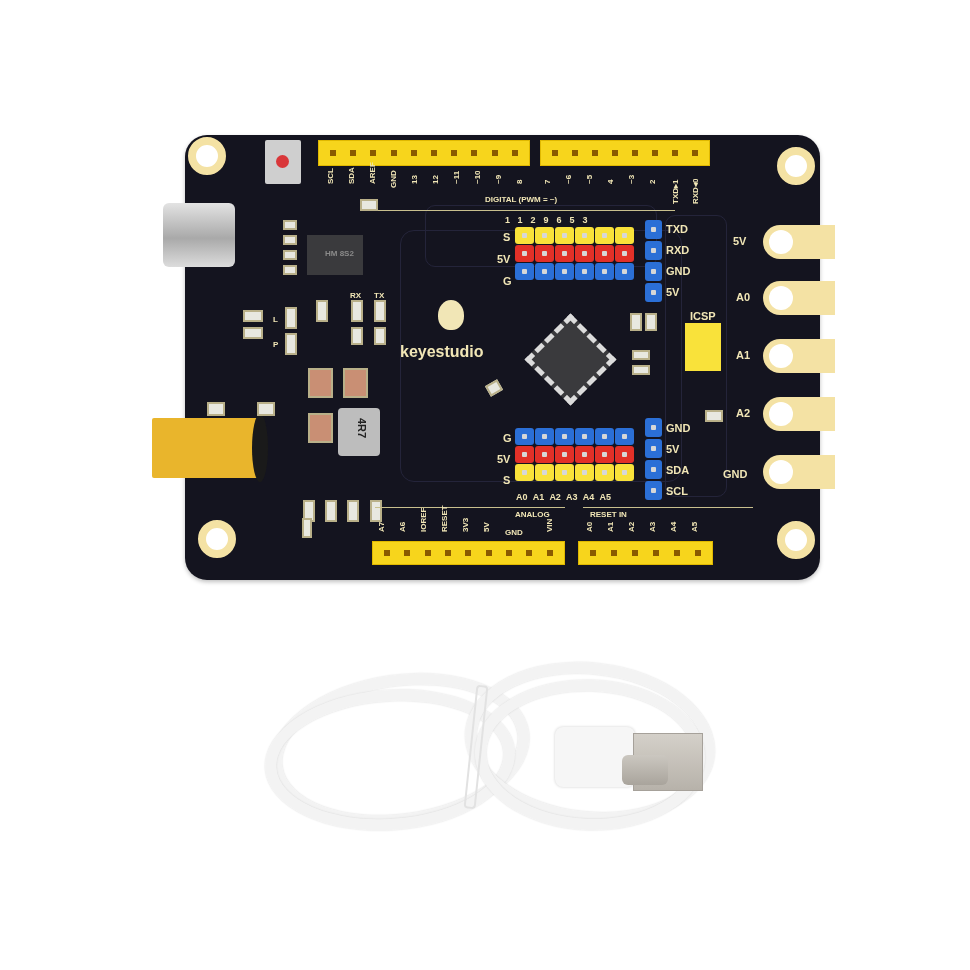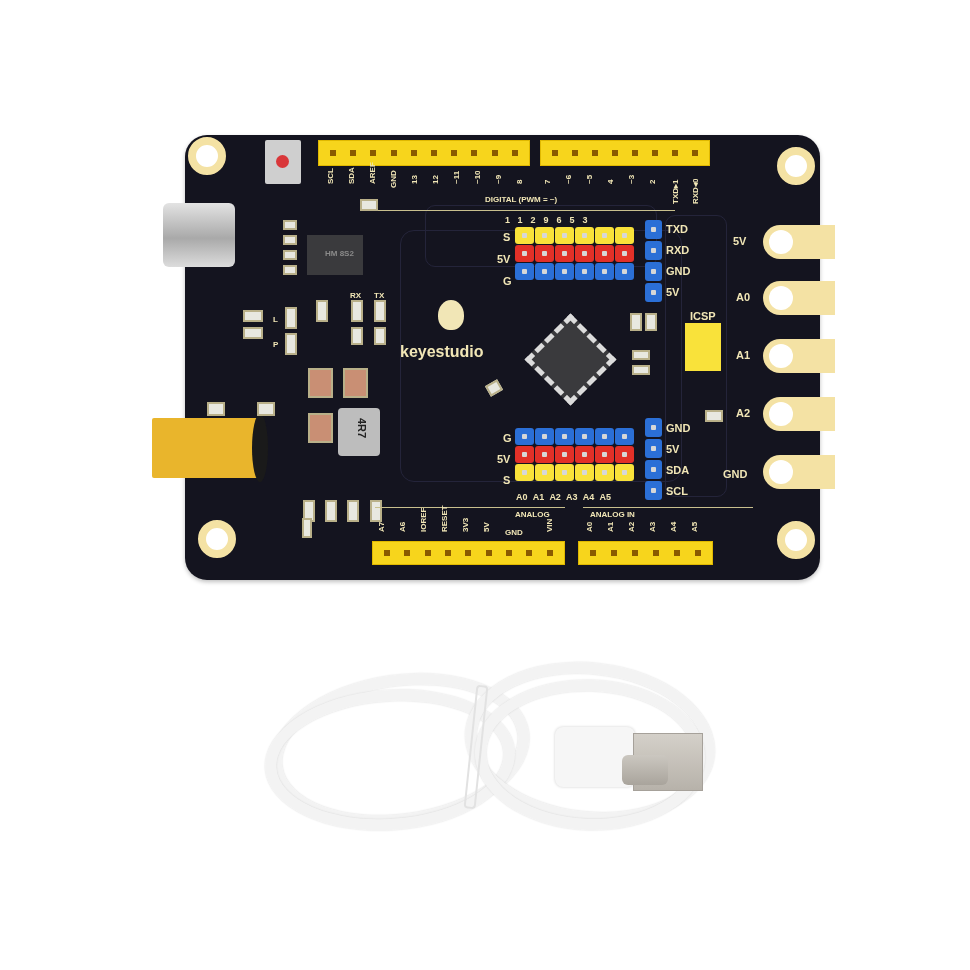--- a/index.html
+++ b/index.html
@@ -232,21 +232,21 @@
     </div>
   <div class="silk big" style="left:548px;top:100px;">5V</div>
   <div class="silk big" style="left:551px;top:156px;">A0</div>
   <div class="silk big" style="left:551px;top:214px;">A1</div>
   <div class="silk big" style="left:551px;top:272px;">A2</div>
   <div class="silk big" style="left:538px;top:333px;">GND</div>
 
   <div class="abs" style="left:190px;top:372px;width:190px;height:1px;background:#c8bf8d;"></div>
   <div class="abs" style="left:398px;top:372px;width:170px;height:1px;background:#c8bf8d;"></div>
   <div class="silk" style="left:330px;top:375px;">ANALOG</div>
-  <div class="silk" style="left:405px;top:375px;">ANALOG IN</div>
+  <div class="silk" style="left:405px;top:375px;">RESET IN</div>
 
   <div class="silk v" style="left:201px;top:388px;">A7</div>
   <div class="silk v" style="left:222px;top:388px;">A6</div>
   <div class="silk v" style="left:243px;top:388px;">IOREF</div>
   <div class="silk v" style="left:264px;top:388px;">RESET</div>
   <div class="silk v" style="left:285px;top:388px;">3V3</div>
   <div class="silk v" style="left:306px;top:388px;">5V</div>
   <div class="silk" style="left:320px;top:393px;">GND</div>
   <div class="silk v" style="left:369px;top:388px;">VIN</div>
   <div class="silk v" style="left:409px;top:388px;">A0</div>

